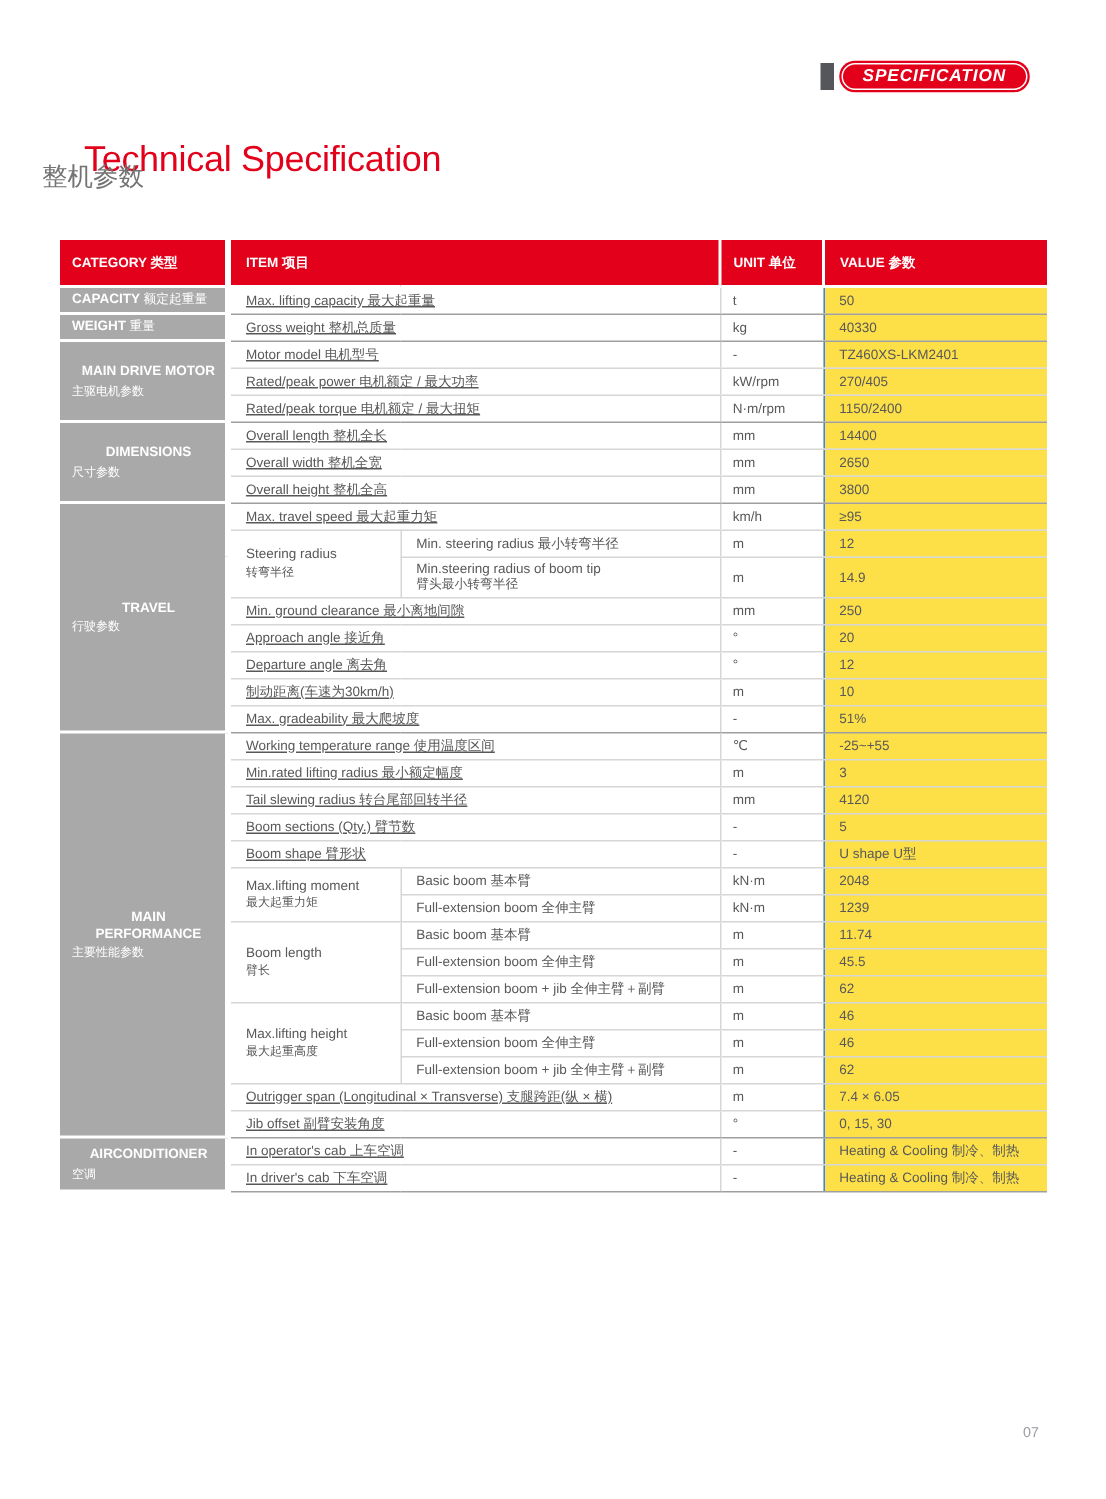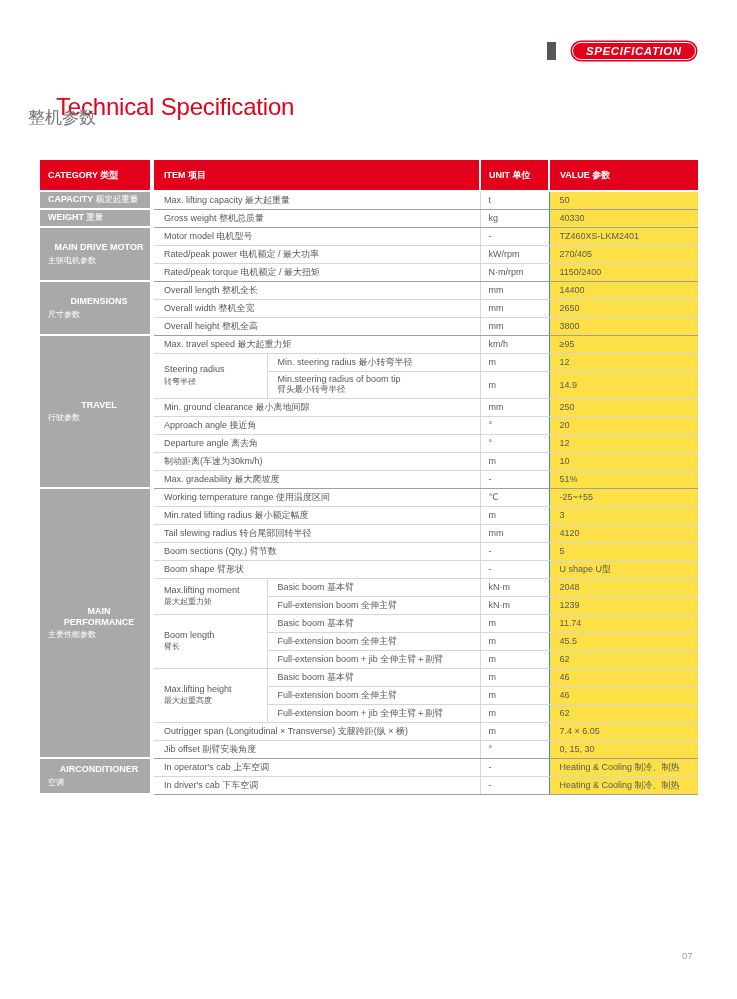--- a/index.html
+++ b/index.html
@@ -4,21 +4,21 @@
 <style>
   * { box-sizing: border-box; }
   html,body { margin:0; padding:0; }
   body {
     width:737px; height:999px; background:#ffffff; position:relative;
     font-family:"Liberation Sans","DejaVu Sans",sans-serif;
     -webkit-font-smoothing:antialiased;
   }
 
   
-  .spec-badge { position:absolute; top:42px; left:547px; display:flex; gap:16px; height:18px; align-items:stretch; }
+  .spec-badge { position:absolute; top:42px; left:547px; display:flex; gap:5px; height:18px; align-items:stretch; }
   .badge-bar { width:9px; background:#55565a; }
   .badge-pill {
     background:#e2001a; color:#fff; font-weight:bold; font-style:italic;
     font-size:11.5px; letter-spacing:.6px; padding:0 13px; border-radius:9px;
     border:1.5px solid #fff; box-shadow:0 0 0 1.5px #e2001a;
     display:flex; align-items:center; white-space:nowrap;
   }
 
   
   .title { position:absolute; top:77px; left:40px; margin:16px; font-size:24px; font-weight:normal; color:#e2001a; letter-spacing:-.2px; }
@@ -36,21 +36,21 @@
     border-right:2px solid #fff; border-bottom:2px solid #fff; white-space:nowrap;
   }
   th.h-cat { padding-left:8px; border-right:4px solid #fff; }
   th.h-unit { padding-left:8px; }
   th.h-value { border-right:none; }
 
   td { height:18px; vertical-align:middle; padding:0; border-bottom:1px solid #d6d6d6; }
   tr.sec-last > td { border-bottom:1px solid #9f9fa1; }
   tr.tall td { height:27px; }
 
-  td.item { padding-left:10px; }
+  td.item { padding-left:10px;text-decoration:underline; }
   td.sub  { padding-left:10px; border-left:1px solid #d6d6d6; }
   td.group{ padding-left:10px;margin-top:12px; }
   td.unit { padding-left:8px;  border-left:1px solid #d6d6d6; }
   td.value{ padding-left:10px; border-left:1px solid #3b82f6; background:#fde047; }
 
   td.cat {
     background:#a9a9aa; color:#fff; padding-left:8px;
     border-right:4px solid #fff; border-top:2px solid #fff; border-bottom:2px solid #fff;margin-left:36px;
   }
   .cat-en { font-weight:bold; white-space:pre-line; line-height:1.2; font-size:9px;text-align:center; }

